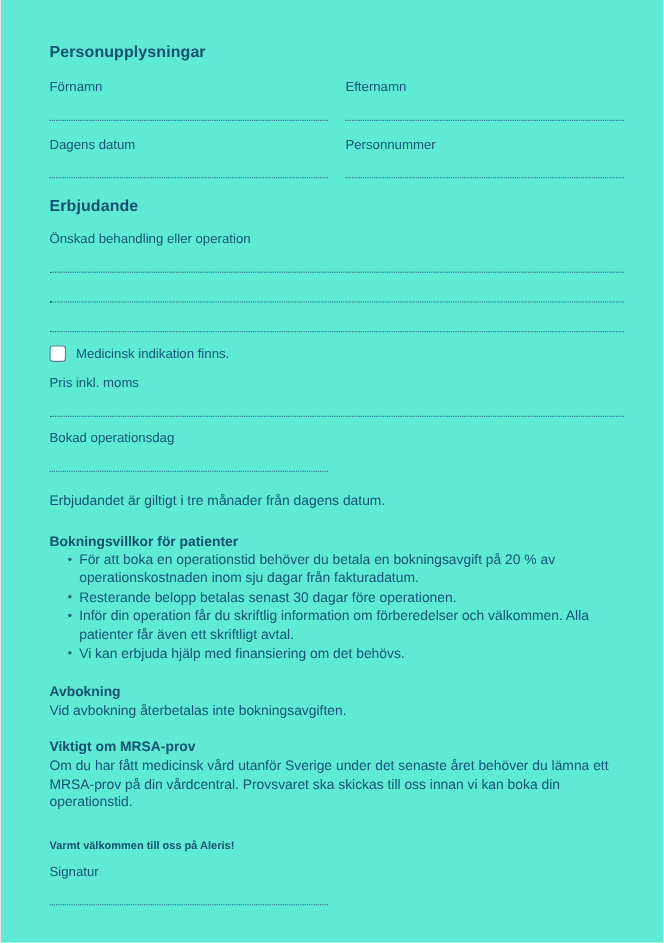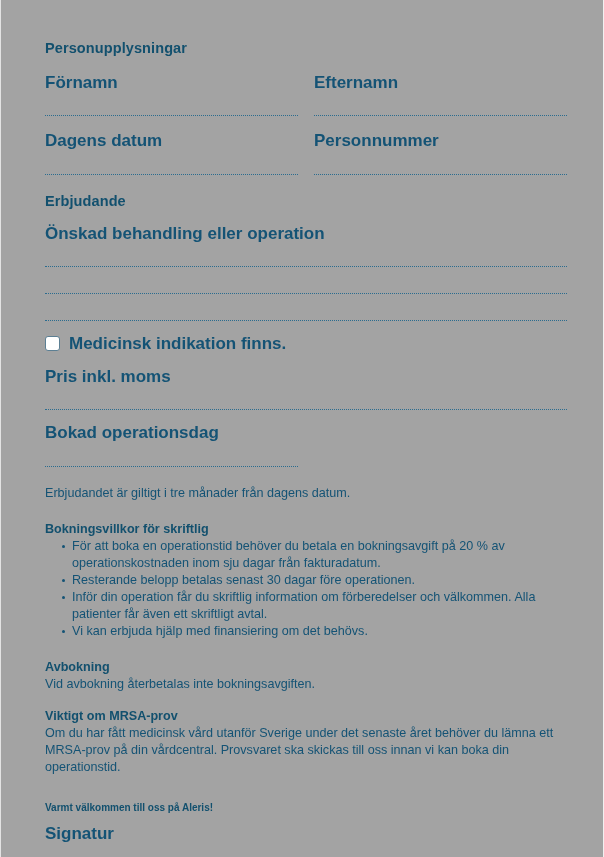--- a/index.html
+++ b/index.html
@@ -11,21 +11,21 @@
 
   body {
     font-family: "Liberation Sans", sans-serif;
     color: #145375;
   }
 
   .page {
     position: relative;
     width: 604px;
     height: 857px;
-    background: #a3a3a3;
+    background: #5eead4;
     box-sizing: border-box;
     overflow: hidden;
     border-left: 1px solid #e3e3e3;
     border-right: 1px solid #f0f0f0;
   }
 
   .sheet {
     position: absolute;
     left: 44px;
     top: 0;
@@ -35,22 +35,22 @@
   
   .section-title {
     font-size: 14.5px;
     font-weight: bold;
     color: #12506e;
     letter-spacing: 0.1px;
     margin: 0;
   }
 
   .field-label {
-    font-size: 17px;
-    font-weight: bold;
+    font-size: 12px;
+    font-weight: normal;
     color: #145375;
     margin: 0;
     line-height: 1.25;
   }
 
   .body-text {
     font-size: 12.6px;
     line-height: 1.33;
     color: #145375;
     margin: 0;
@@ -215,21 +215,21 @@
 
     <div class="gap-22"></div>
     <div class="dotline" style="width:253px;"></div>
 
     <div class="gap-18"></div>
 
     <p class="body-text">Erbjudandet är giltigt i tre månader från dagens datum.</p>
 
     <div class="gap-20"></div>
 
-    <p class="sub-head">Bokningsvillkor för skriftlig</p>
+    <p class="sub-head">Bokningsvillkor för patienter</p>
 
     <ul class="bullets">
       <li>För att boka en operationstid behöver du betala en bokningsavgift på 20 % av operationskostnaden inom sju dagar från fakturadatum.</li>
       <li>Resterande belopp betalas senast 30 dagar före operationen.</li>
       <li>Inför din operation får du skriftlig information om förberedelser och välkommen. Alla patienter får även ett skriftligt avtal.</li>
       <li>Vi kan erbjuda hjälp med finansiering om det behövs.</li>
     </ul>
 
     <div class="gap-18"></div>
 

